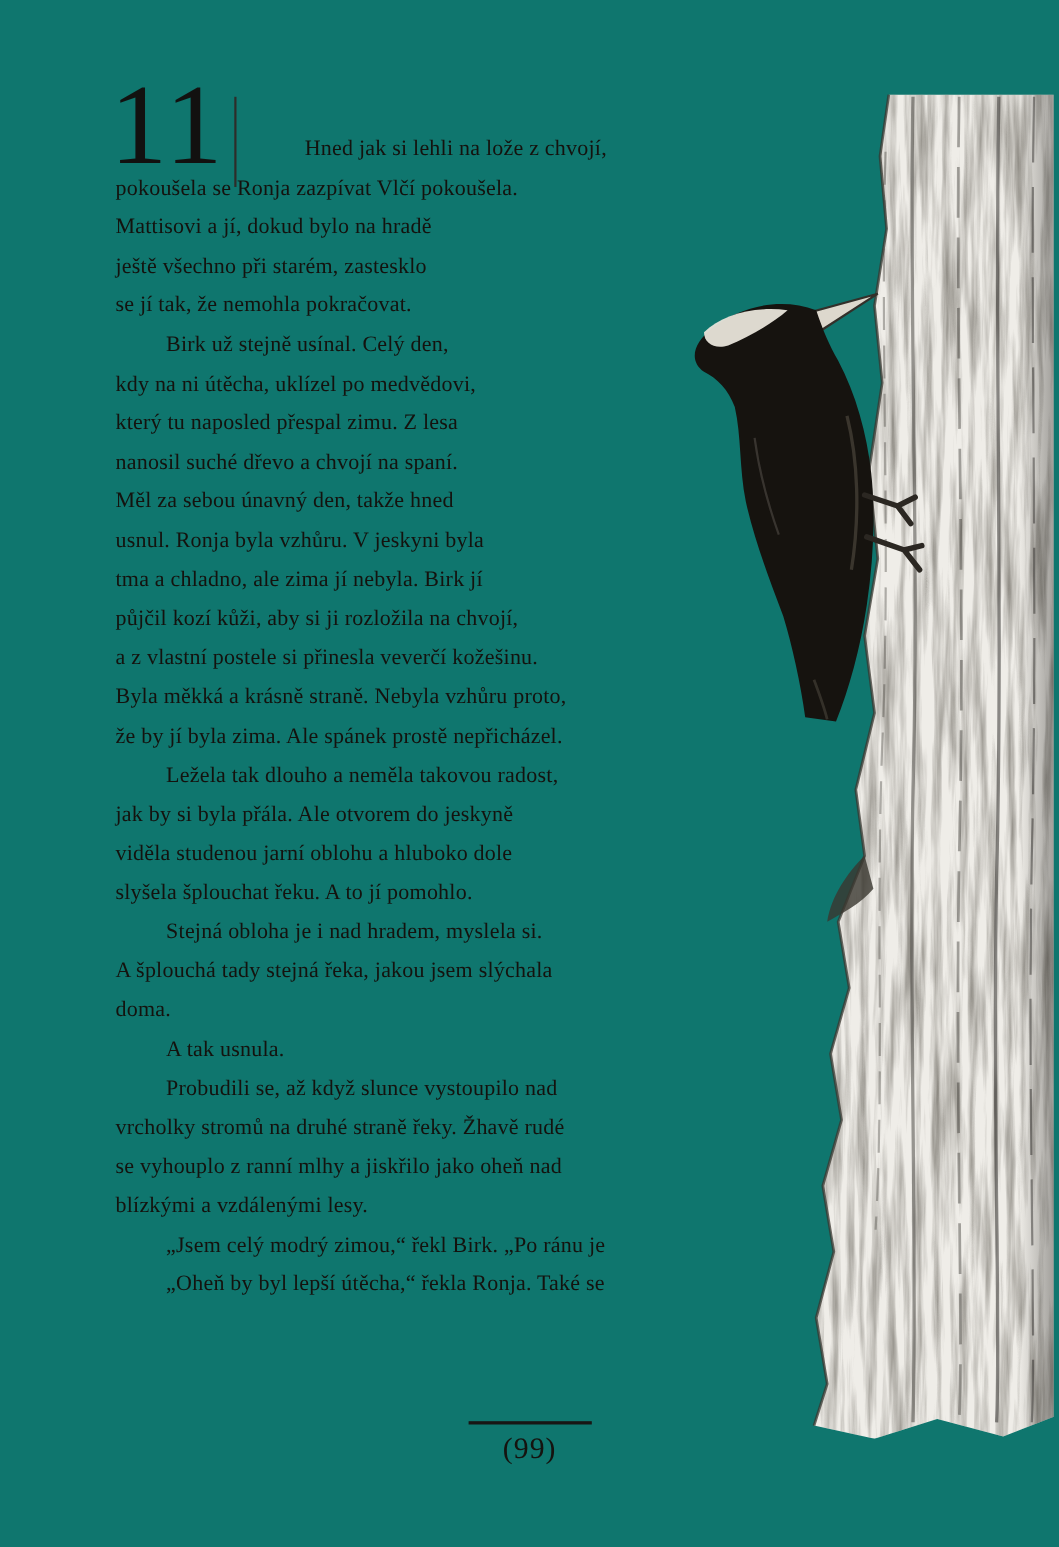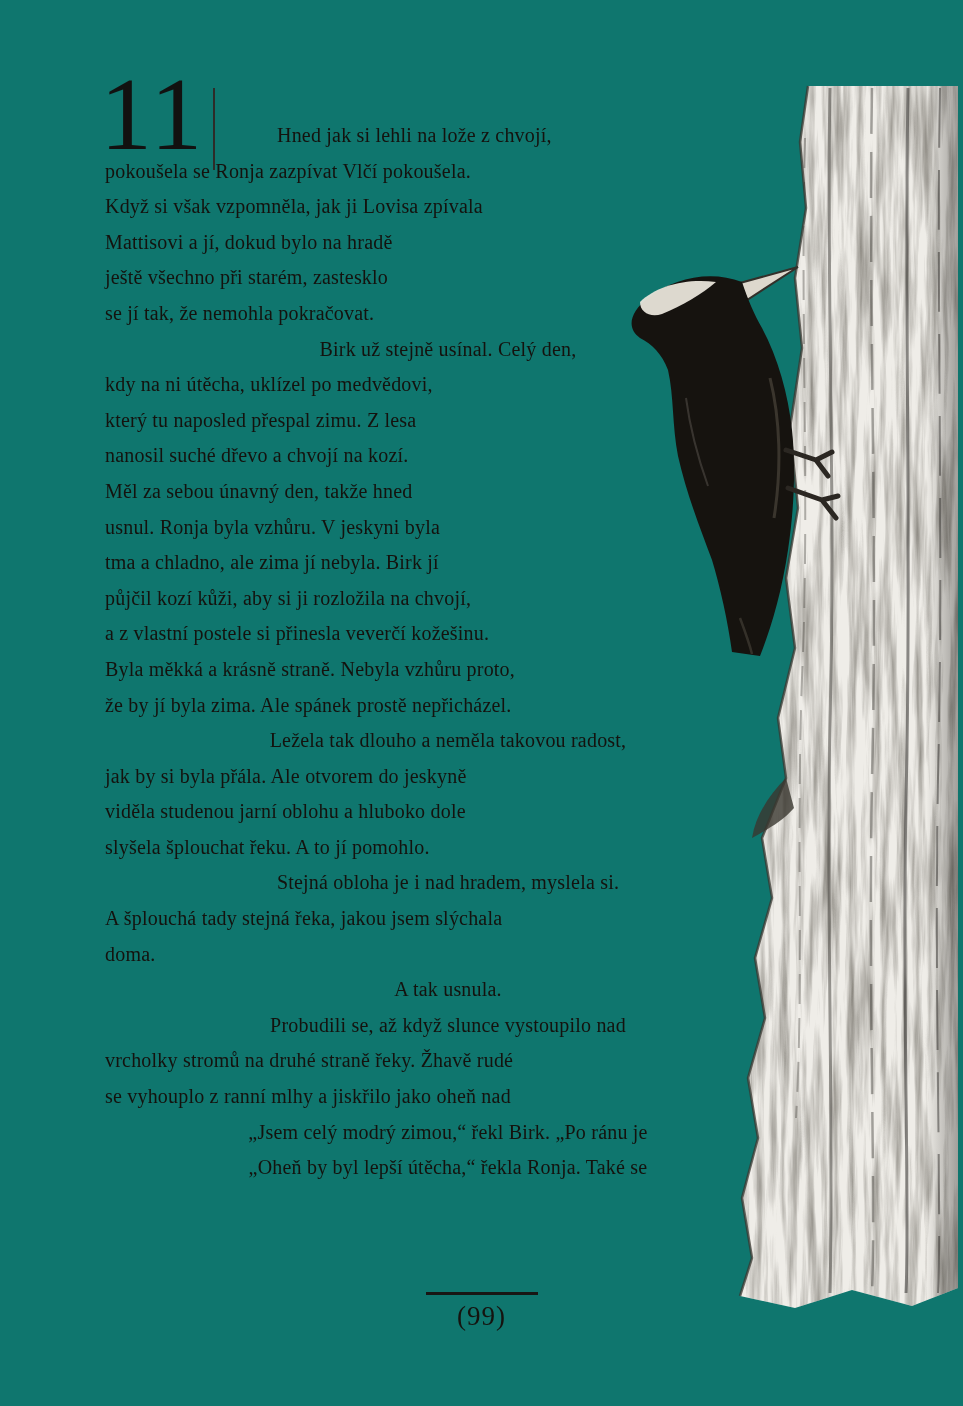--- a/index.html
+++ b/index.html
@@ -34,21 +34,21 @@
     position: absolute;
     left: 105px;
     top: 118px;
     width: 640px;
     font-size: 20px;
     line-height: 35.6px;
     letter-spacing: 0.2px;
   }
   .line { white-space: pre-wrap; }
   .line.opening { padding-left: 172px; }
-  .line.para { padding-left: 46px; text-align: center; }
+  .line.para { padding-left: 46px; }
   .illustration {
     position: absolute;
     left: 590px;
     top: 78px;
     width: 373px;
     height: 1240px;
   }
   .footer {
     position: absolute;
     left: 0;
@@ -127,46 +127,46 @@
       <g stroke="#2b2722" stroke-width="5" stroke-linecap="round" fill="none">
         <path d="M196,372 L226,382 L238,398 M226,382 L242,374"></path>
         <path d="M198,410 L232,422 L246,440 M232,422 L248,418"></path>
       </g>
     </g>
   </svg>
 
   <div class="text-block">
       <div class="line opening">Hned jak si lehli na lože z chvojí,</div>
       <div class="line">pokoušela se Ronja zazpívat Vlčí pokoušela.</div>
-      <div class="line">Když si však vzpomněla, jak ji Lovisa zpívala</div>
       <div class="line">Mattisovi a jí, dokud bylo na hradě</div>
       <div class="line">ještě všechno při starém, zastesklo</div>
       <div class="line">se jí tak, že nemohla pokračovat.</div>
       <div class="line para">Birk už stejně usínal. Celý den,</div>
       <div class="line">kdy na ni útěcha, uklízel po medvědovi,</div>
       <div class="line">který tu naposled přespal zimu. Z lesa</div>
-      <div class="line">nanosil suché dřevo a chvojí na kozí.</div>
+      <div class="line">nanosil suché dřevo a chvojí na spaní.</div>
       <div class="line">Měl za sebou únavný den, takže hned</div>
       <div class="line">usnul. Ronja byla vzhůru. V jeskyni byla</div>
       <div class="line">tma a chladno, ale zima jí nebyla. Birk jí</div>
       <div class="line">půjčil kozí kůži, aby si ji rozložila na chvojí,</div>
       <div class="line">a z vlastní postele si přinesla veverčí kožešinu.</div>
       <div class="line">Byla měkká a krásně straně. Nebyla vzhůru proto,</div>
       <div class="line">že by jí byla zima. Ale spánek prostě nepřicházel.</div>
       <div class="line para">Ležela tak dlouho a neměla takovou radost,</div>
       <div class="line">jak by si byla přála. Ale otvorem do jeskyně</div>
       <div class="line">viděla studenou jarní oblohu a hluboko dole</div>
       <div class="line">slyšela šplouchat řeku. A to jí pomohlo.</div>
       <div class="line para">Stejná obloha je i nad hradem, myslela si.</div>
       <div class="line">A šplouchá tady stejná řeka, jakou jsem slýchala</div>
       <div class="line">doma.</div>
       <div class="line para">A tak usnula.</div>
       <div class="line para">Probudili se, až když slunce vystoupilo nad</div>
       <div class="line">vrcholky stromů na druhé straně řeky. Žhavě rudé</div>
       <div class="line">se vyhouplo z ranní mlhy a jiskřilo jako oheň nad</div>
+      <div class="line">blízkými a vzdálenými lesy.</div>
       <div class="line para">„Jsem celý modrý zimou,“ řekl Birk. „Po ránu je</div>
       <div class="line para">„Oheň by byl lepší útěcha,“ řekla Ronja. Také se</div>
     </div>
 
   <div class="footer">
     <div class="page-rule"></div>
     <div class="page-number">(99)</div>
   </div>
 
 </div>

